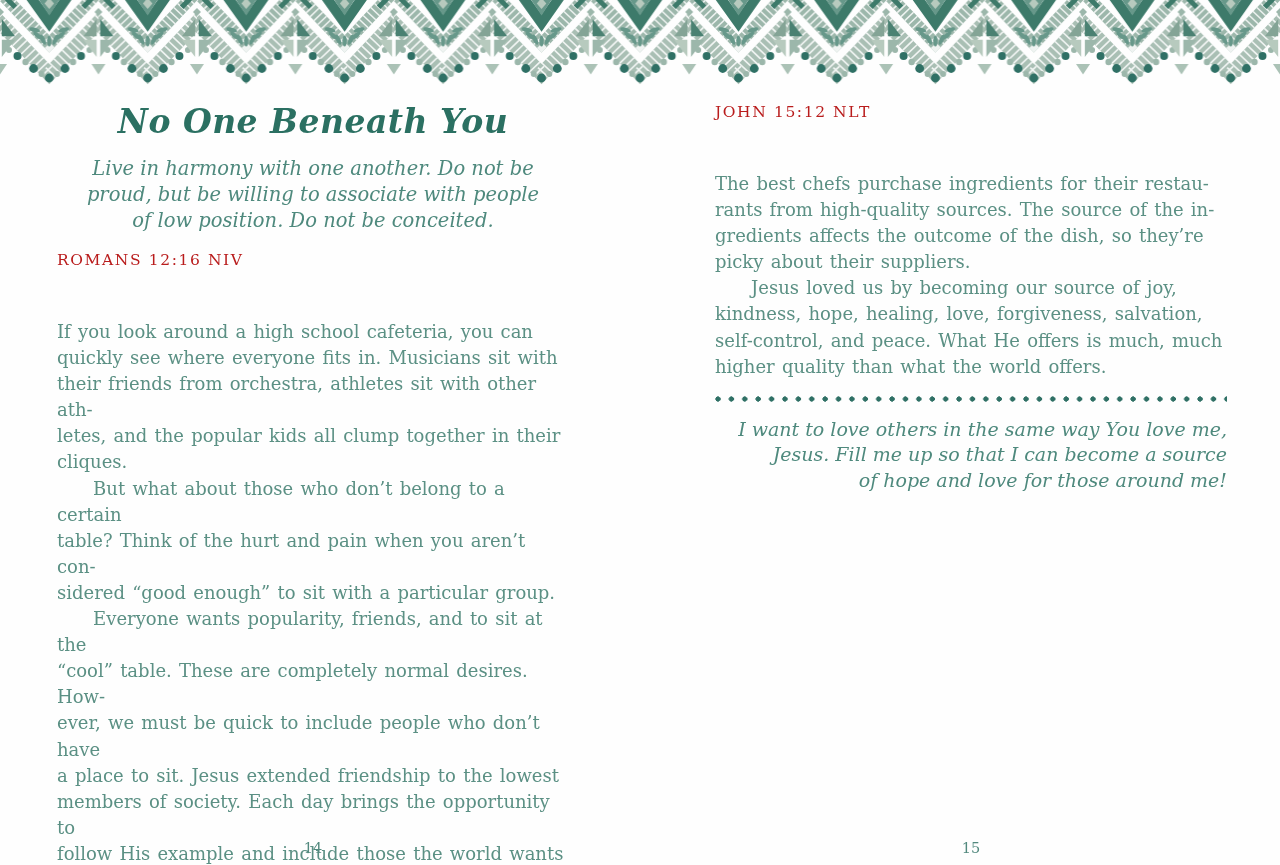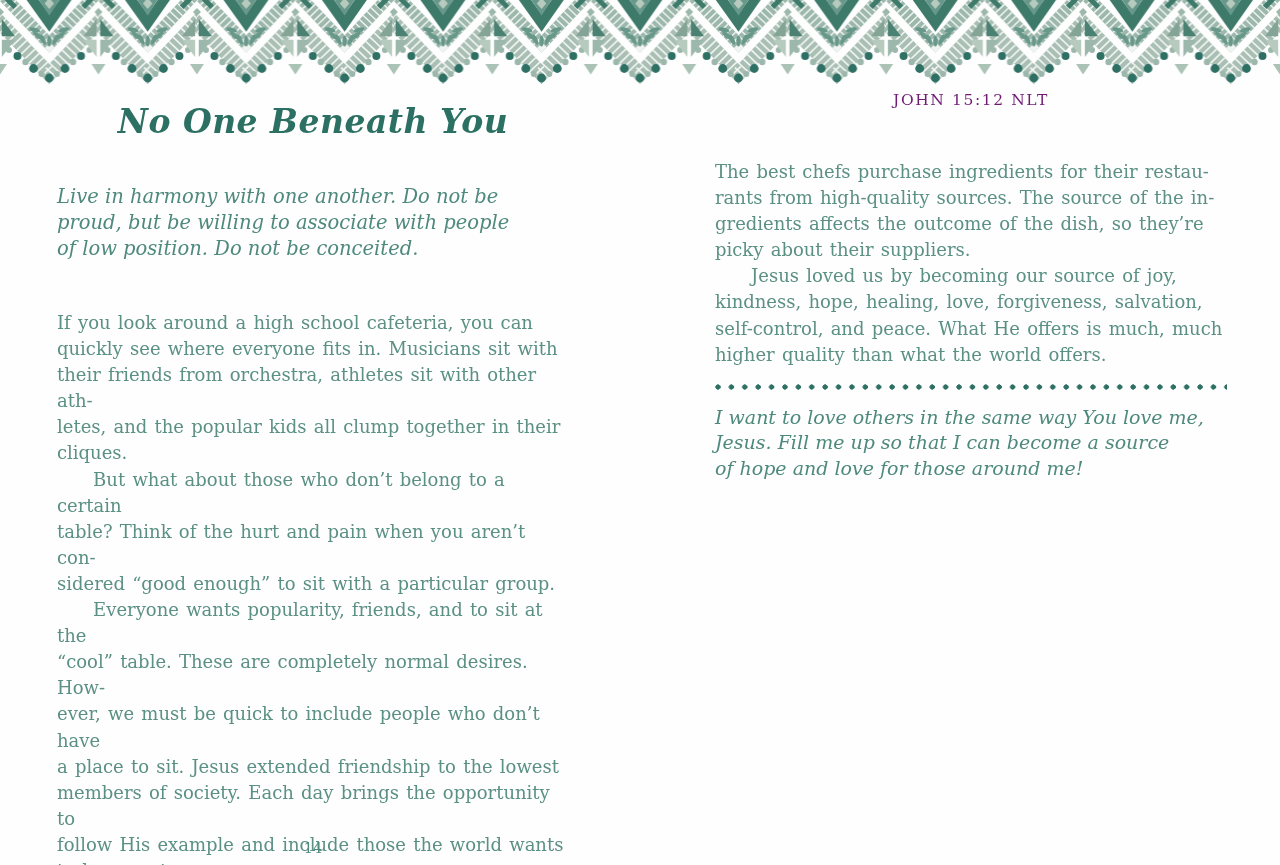--- a/index.html
+++ b/index.html
@@ -37,54 +37,53 @@
     text-align: center;
     font-family: "DejaVu Serif", serif;
     font-style: italic;
     font-weight: 700;
     font-size: 33px;
     line-height: 44px;
     color: #2b7062;
     letter-spacing: 0.5px;
   }
   .verse {
-    margin-top: 40px;
-    text-align: left;
+    margin-top: 12px;
+    text-align: center;
     font-style: italic;
     font-size: 19.5px;
     line-height: 26px;
     color: #4e897d;
     white-space: pre-line;
   }
   .verse-ref {
-    margin-top: 3px;
-    text-align: center;
+    margin-top: 15px;
     font-size: 15.5px;
     line-height: 22px;
     letter-spacing: 1.6px;
-    color: #701a75;
+    color: #b91c1c;
   }
   .body-text {
     margin-top: 48px;
     font-size: 18px;
     line-height: 26.1px;
     color: #5b9084;
     white-space: pre-wrap;
     word-spacing: 1.5px;
   }
   .dotted-divider {
     margin-top: 16px;
     height: 6px;
     background-image: radial-gradient(circle 2.6px at 3px 3px, #2f7065 2.45px, rgba(47,112,101,0) 2.8px);
     background-size: 13.4px 6px;
     background-repeat: repeat-x;
   }
   .prayer {
     margin-top: 15px;
-    text-align: left;
+    text-align: right;
     font-style: italic;
     font-size: 19px;
     line-height: 25.5px;
     color: #4e897d;
     white-space: pre-line;
   }
   .page-number {
     position: absolute;
     bottom: 9px;
     left: 0;
@@ -160,20 +159,21 @@
     <rect x="0" y="0" width="1280" height="86" fill="url(#ikat)"></rect>
   </svg>
 
   <div class="spread">
 
     <div class="page-col left">
       <div class="entry-title">No One Beneath You</div>
       <div class="verse">Live in harmony with one another. Do not be
 proud, but be willing to associate with people
 of low position. Do not be conceited.</div>
+      <div class="verse-ref">ROMANS 12:16 NIV</div>
       <div class="body-text">If you look around a high school cafeteria, you can
 quickly see where everyone fits in. Musicians sit with
 their friends from orchestra, athletes sit with other ath-
 letes, and the popular kids all clump together in their
 cliques.
      But what about those who don’t belong to a certain
 table? Think of the hurt and pain when you aren’t con-
 sidered “good enough” to sit with a particular group.
      Everyone wants popularity, friends, and to sit at the
 “cool” table. These are completely normal desires. How-
@@ -193,16 +193,17 @@
 gredients affects the outcome of the dish, so they’re
 picky about their suppliers.
      Jesus loved us by becoming our source of joy,
 kindness, hope, healing, love, forgiveness, salvation,
 self-control, and peace. What He offers is much, much
 higher quality than what the world offers.</div>
       <div class="dotted-divider"></div>
       <div class="prayer">I want to love others in the same way You love me,
 Jesus. Fill me up so that I can become a source
 of hope and love for those around me!</div>
+      <div class="page-number">15</div>
     </div>
 
   </div>
 </div>
 
 </body></html>

